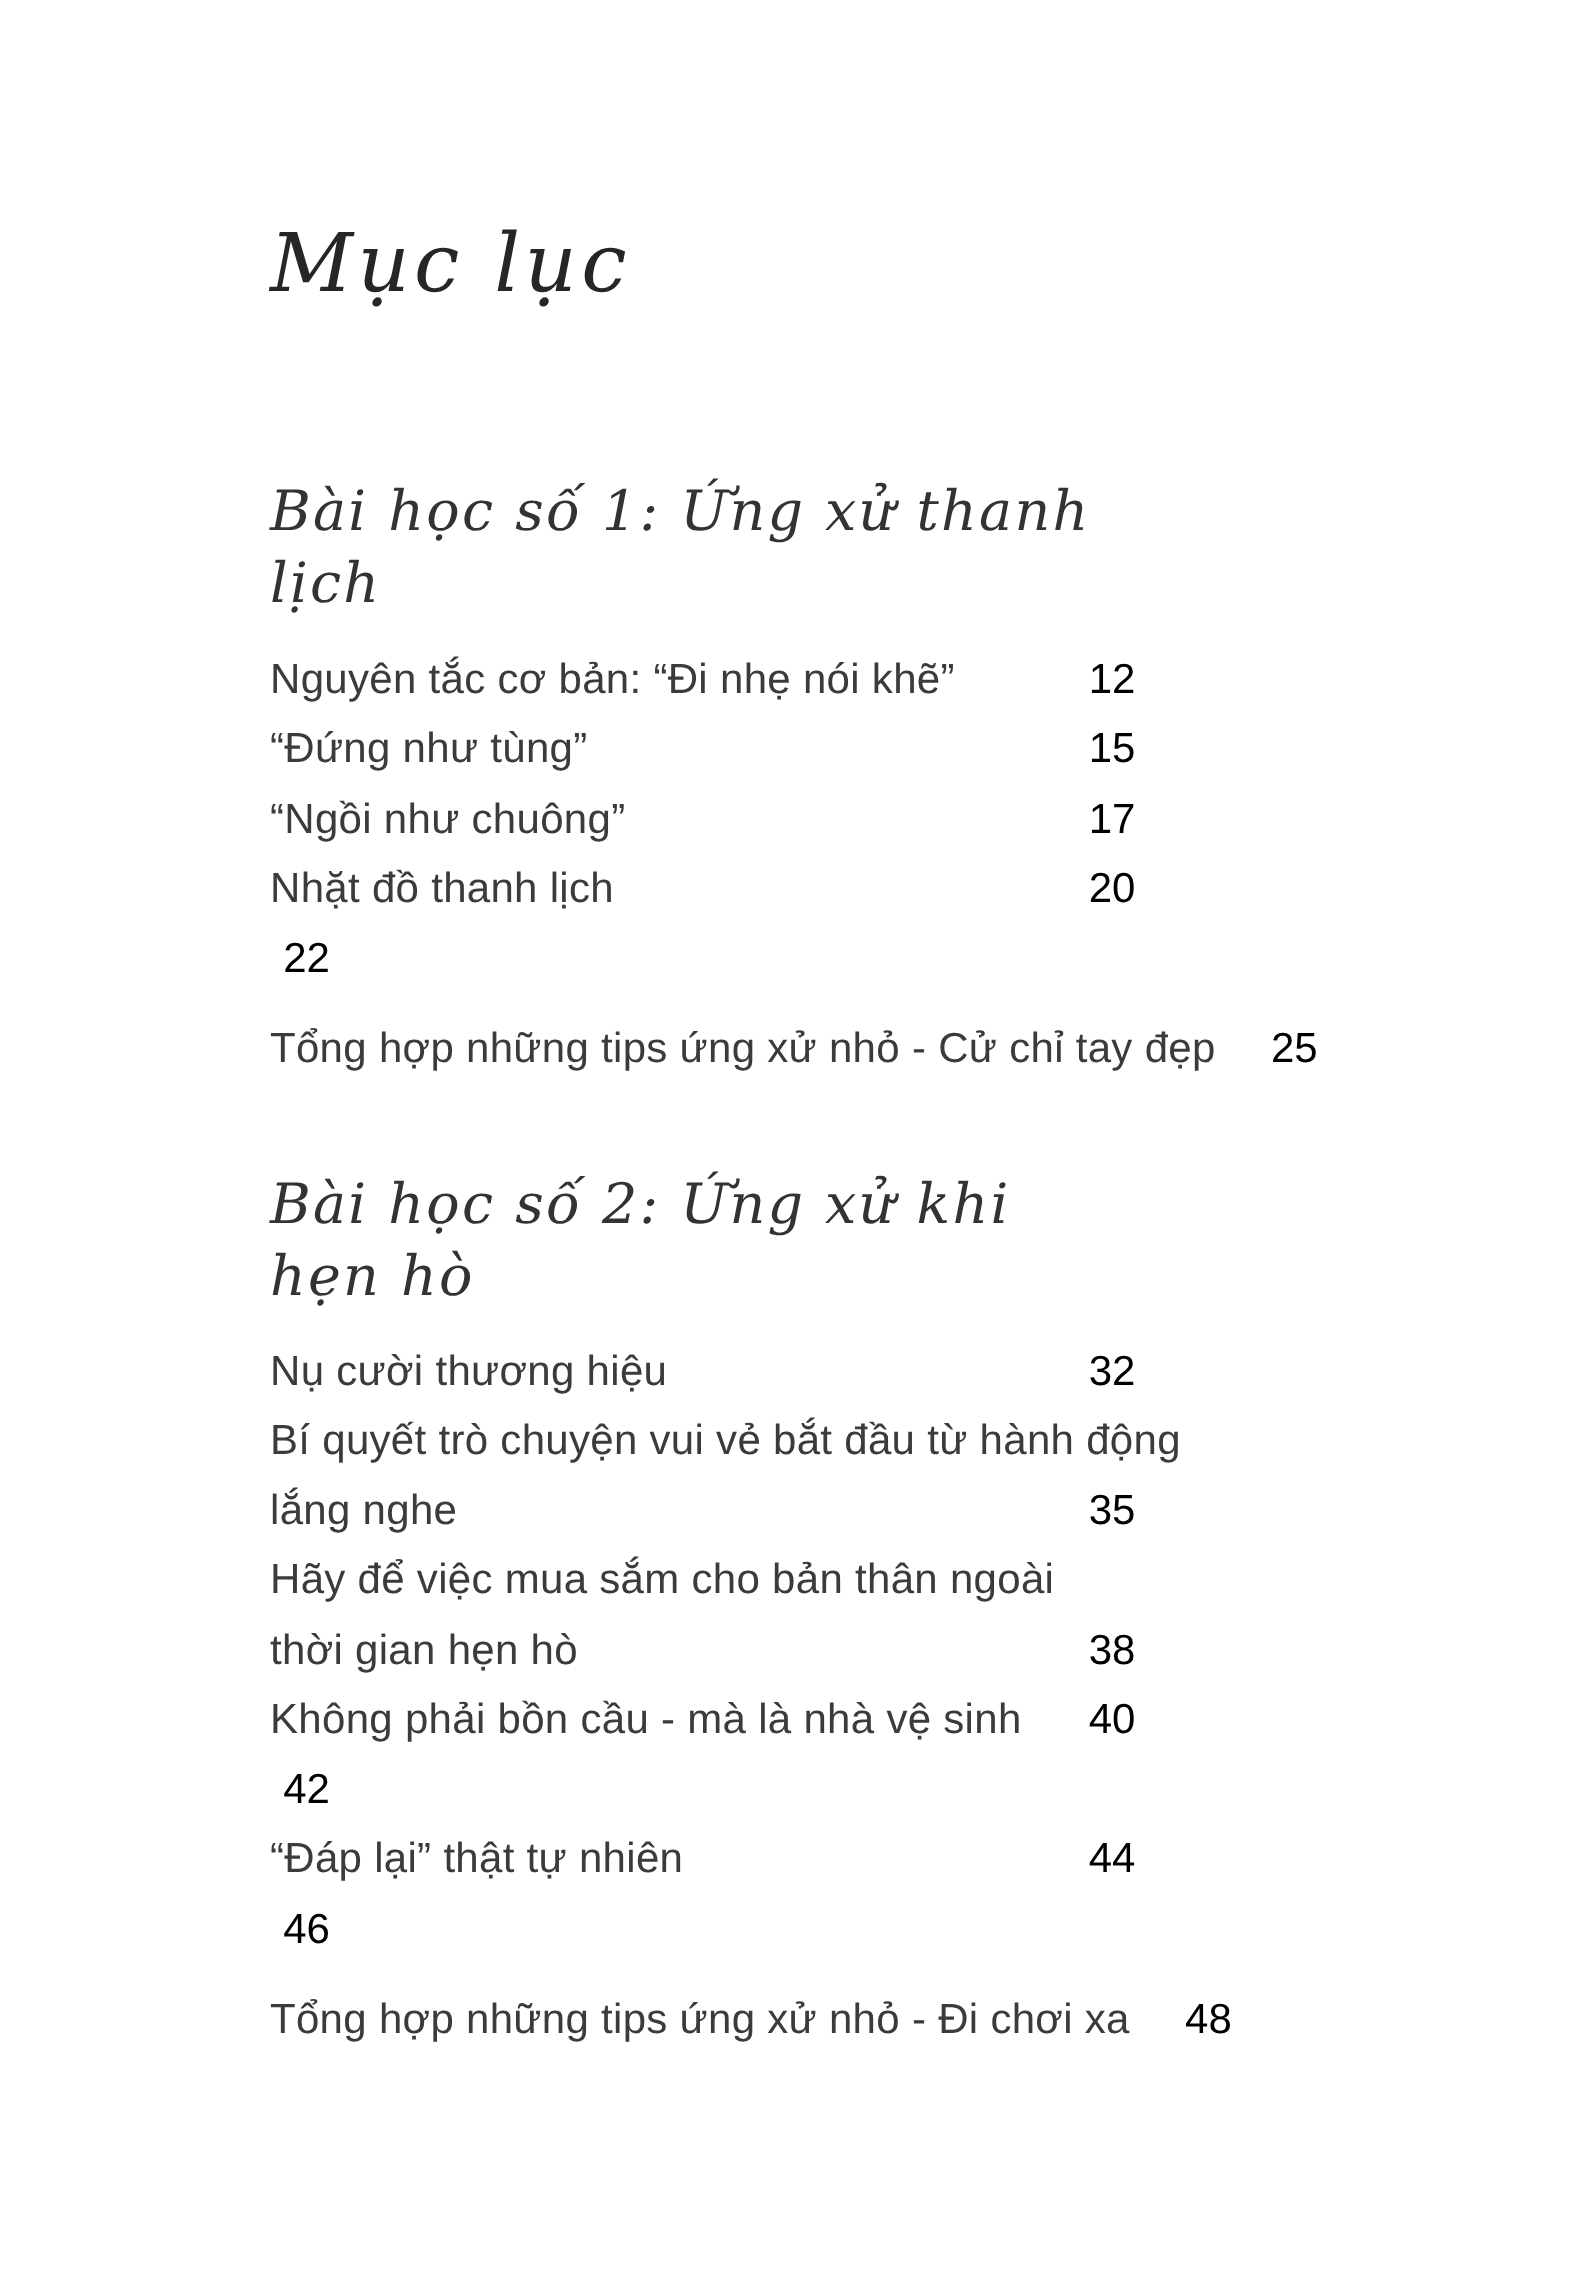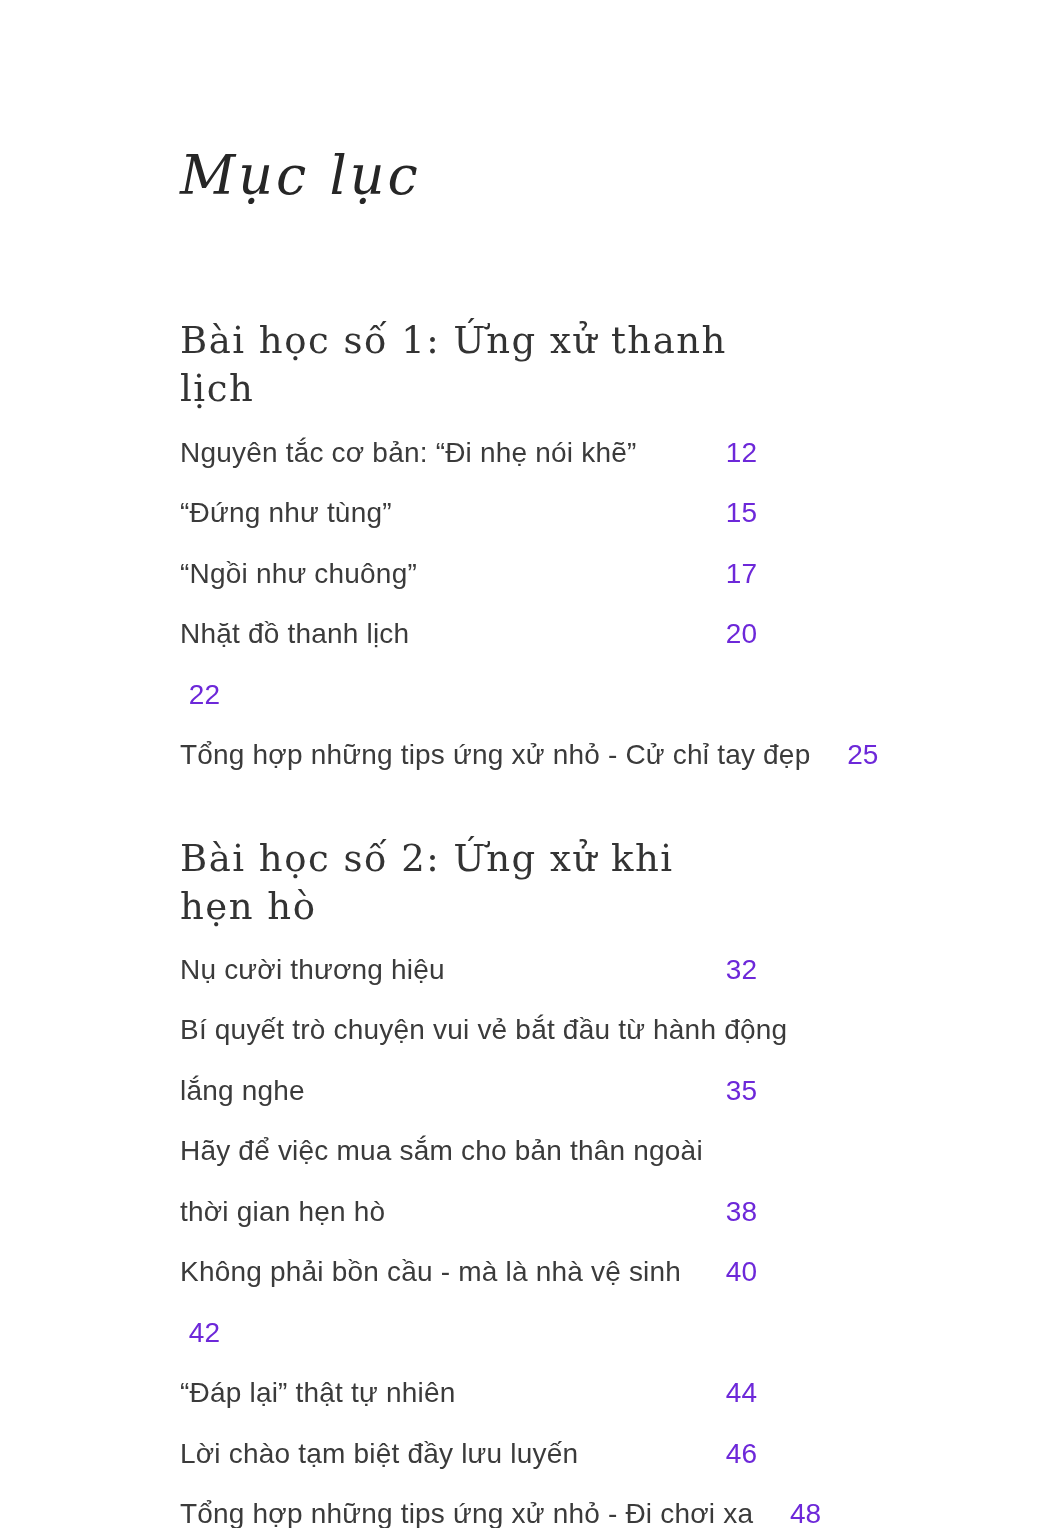--- a/index.html
+++ b/index.html
@@ -21,47 +21,47 @@
     font-style: italic;
     font-weight: 400;
     font-size: 54px;
     color: #262626;
     letter-spacing: 3px;
     line-height: 1.1;
   }
   .section { margin-top: 0; }
   .section-heading {
     font-family: "DejaVu Serif", serif;
+    font-style: italic;
     font-weight: 400;
     font-size: 37px;
     color: #333333;
     letter-spacing: 1.5px;
     line-height: 1.3;
     margin-bottom: 16px;
   }
   .section:nth-of-type(1) .section-heading { margin-top: 112px; }
   .section:nth-of-type(2) .section-heading { margin-top: 56px; }
   .row {
     display: flex;
     justify-content: space-between;
     align-items: baseline;
     height: 46.5px;
     line-height: 46.5px;
     font-size: 28px;
     color: #3b3b3b;
-    margin-top: 14px;
   }
   .row.gap-before { margin-top: 14px; gap: 28px; }
   .entry-text {
     white-space: nowrap;
     letter-spacing: 0.2px;
   }
   .entry-page {
     font-size: 28px;
-    color: #6d28d9;
+    color: #000000;
     min-width: 40px;
     text-align: right;
   }
 </style>
 </head>
 <body>
 
 <main class="page">
   <h1 class="title">Mục lục</h1>
   <div id="sections">
@@ -118,21 +118,20 @@
           <span class="entry-page">40</span>
         </div>
         <div class="row">
           <span class="entry-page">42</span>
         </div>
         <div class="row">
           <span class="entry-text">“Đáp lại” thật tự nhiên</span>
           <span class="entry-page">44</span>
         </div>
         <div class="row">
-          <span class="entry-text">Lời chào tạm biệt đầy lưu luyến</span>
           <span class="entry-page">46</span>
         </div>
         <div class="row gap-before">
           <span class="entry-text">Tổng hợp những tips ứng xử nhỏ - Đi chơi xa</span>
           <span class="entry-page">48</span>
         </div>
       </section>
     </div>
 </main>
 

